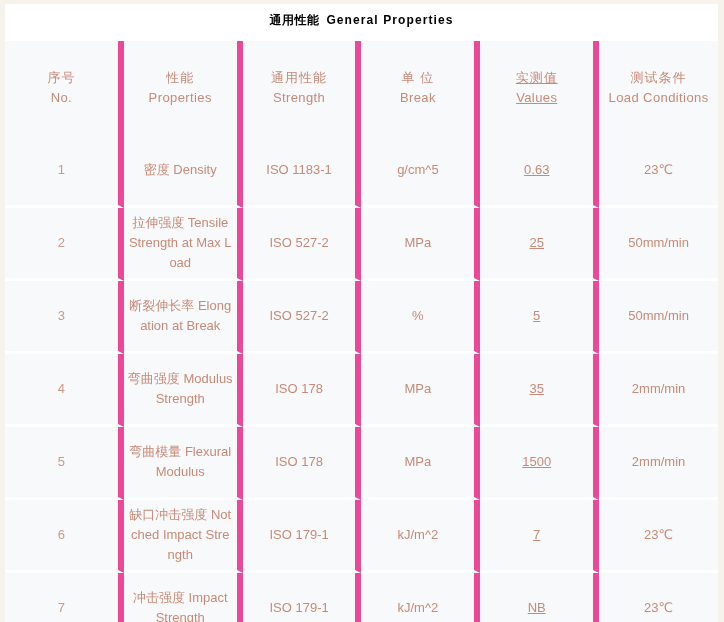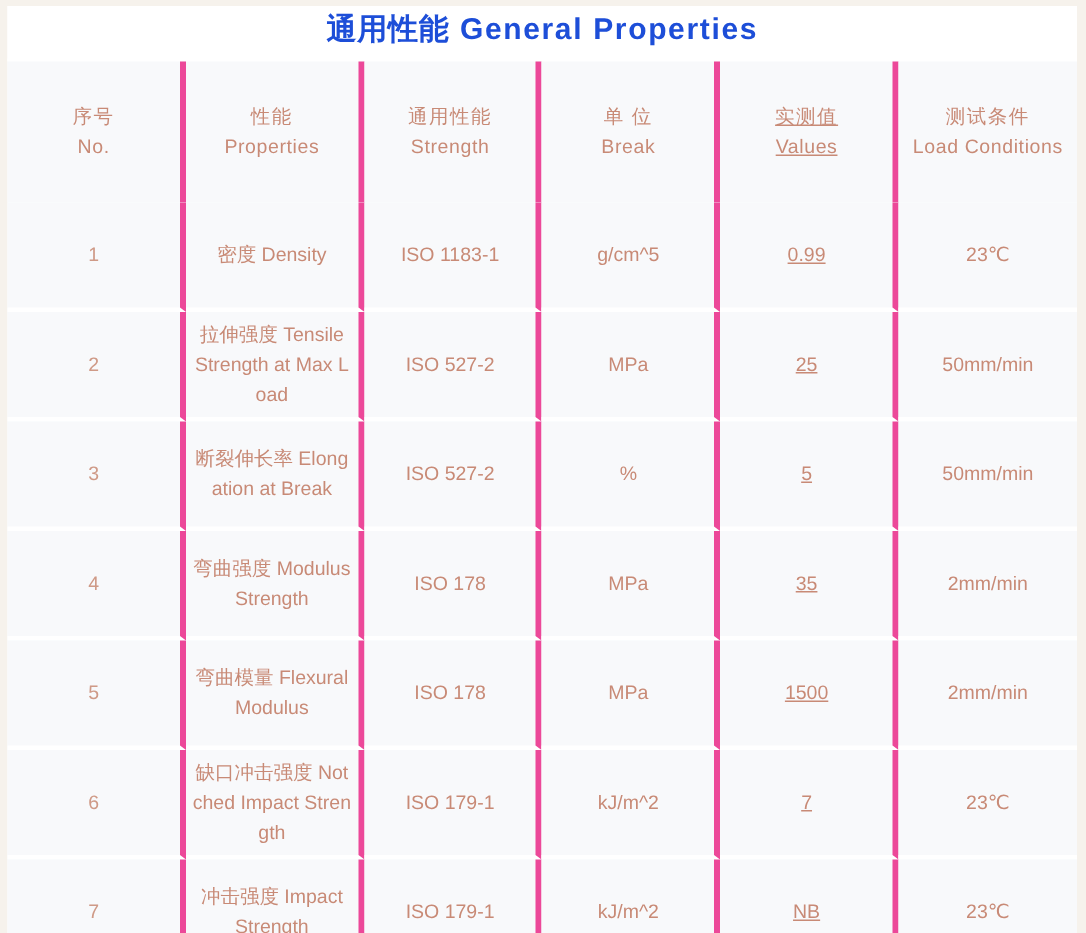--- a/index.html
+++ b/index.html
@@ -29,21 +29,21 @@
   }
   table.props {
     width: 713px;
     border-collapse: separate;
     border-spacing: 0;
     table-layout: fixed;
     background: #ffffff;
   }
   table.props td, table.props th {
     background: #f8f9fb;
-    border-right: 4px solid #ec4899;
+    border-right: 6px solid #ec4899;
     border-bottom: 3px solid #ffffff;
     padding: 2px 4px;
     vertical-align: middle;
     text-align: center;
     font-weight: normal;
     color: #c88a76;
     word-break: break-all;
     overflow-wrap: anywhere;
     line-height: 1.55;
   }
@@ -57,23 +57,23 @@
 
   
   .title-cell {
     background: #ffffff !important;
     border-right: none !important;
     border-bottom: 2px solid #ffffff !important;
     height: 33px;
     padding: 0 0 2px 0 !important;
   }
   .title-text {
-    font-size: 20px;
+    font-size: 12px;
     font-weight: bold;
-    color: #1d4ed8;
+    color: #000000;
     letter-spacing: 0.6px;
     white-space: nowrap;
   }
   .title-text .cn { letter-spacing: 0.5px; }
   .title-text .en { margin-left: 7px; letter-spacing: 1.1px; }
 
   
   thead td {
     height: 90px;
     font-size: 13px;
@@ -136,21 +136,21 @@
           </td>
         </tr>
       </thead>
 
       <tbody>
         <tr>
           <td class="col-no">1</td>
           <td class="col-prop">密度 Density</td>
           <td class="col-meth">ISO 1183-1</td>
           <td class="col-unit">g/cm^5</td>
-          <td class="col-val">0.99</td>
+          <td class="col-val">0.63</td>
           <td class="col-cond">23℃</td>
         </tr>
         <tr>
           <td class="col-no">2</td>
           <td class="col-prop">拉伸强度 Tensile Strength at Max Load</td>
           <td class="col-meth">ISO 527-2</td>
           <td class="col-unit">MPa</td>
           <td class="col-val">25</td>
           <td class="col-cond">50mm/min</td>
         </tr>

